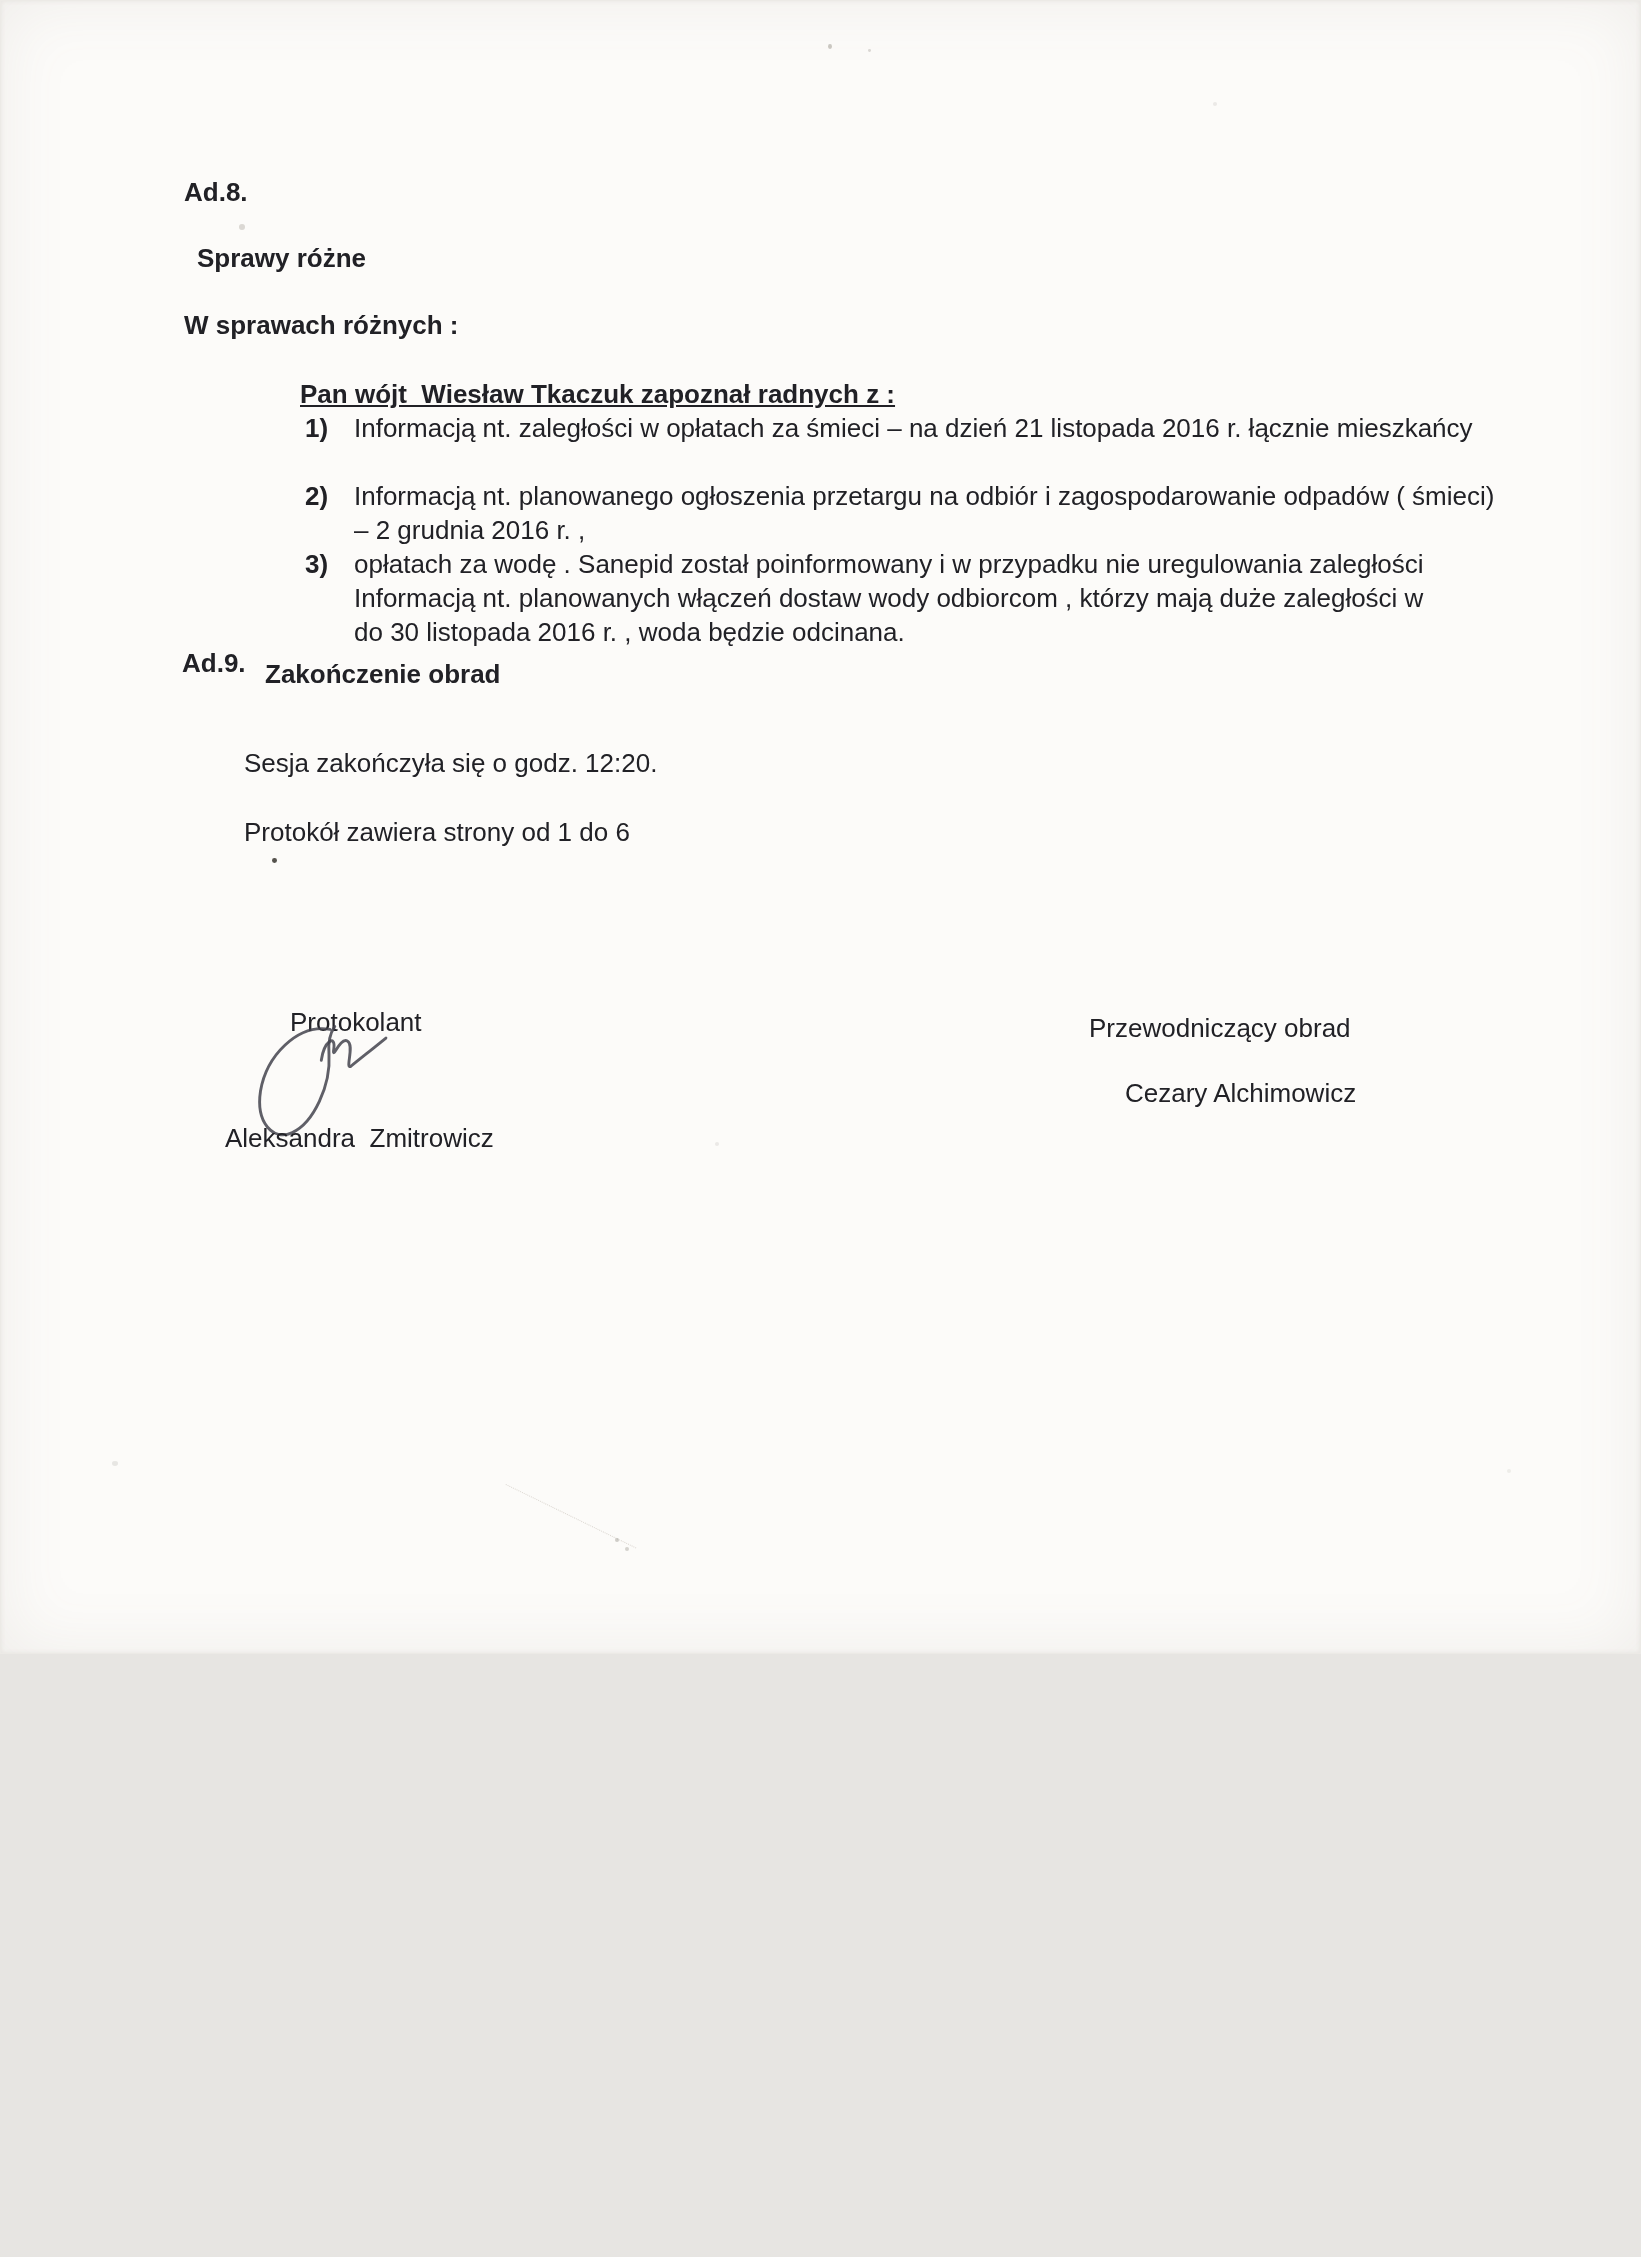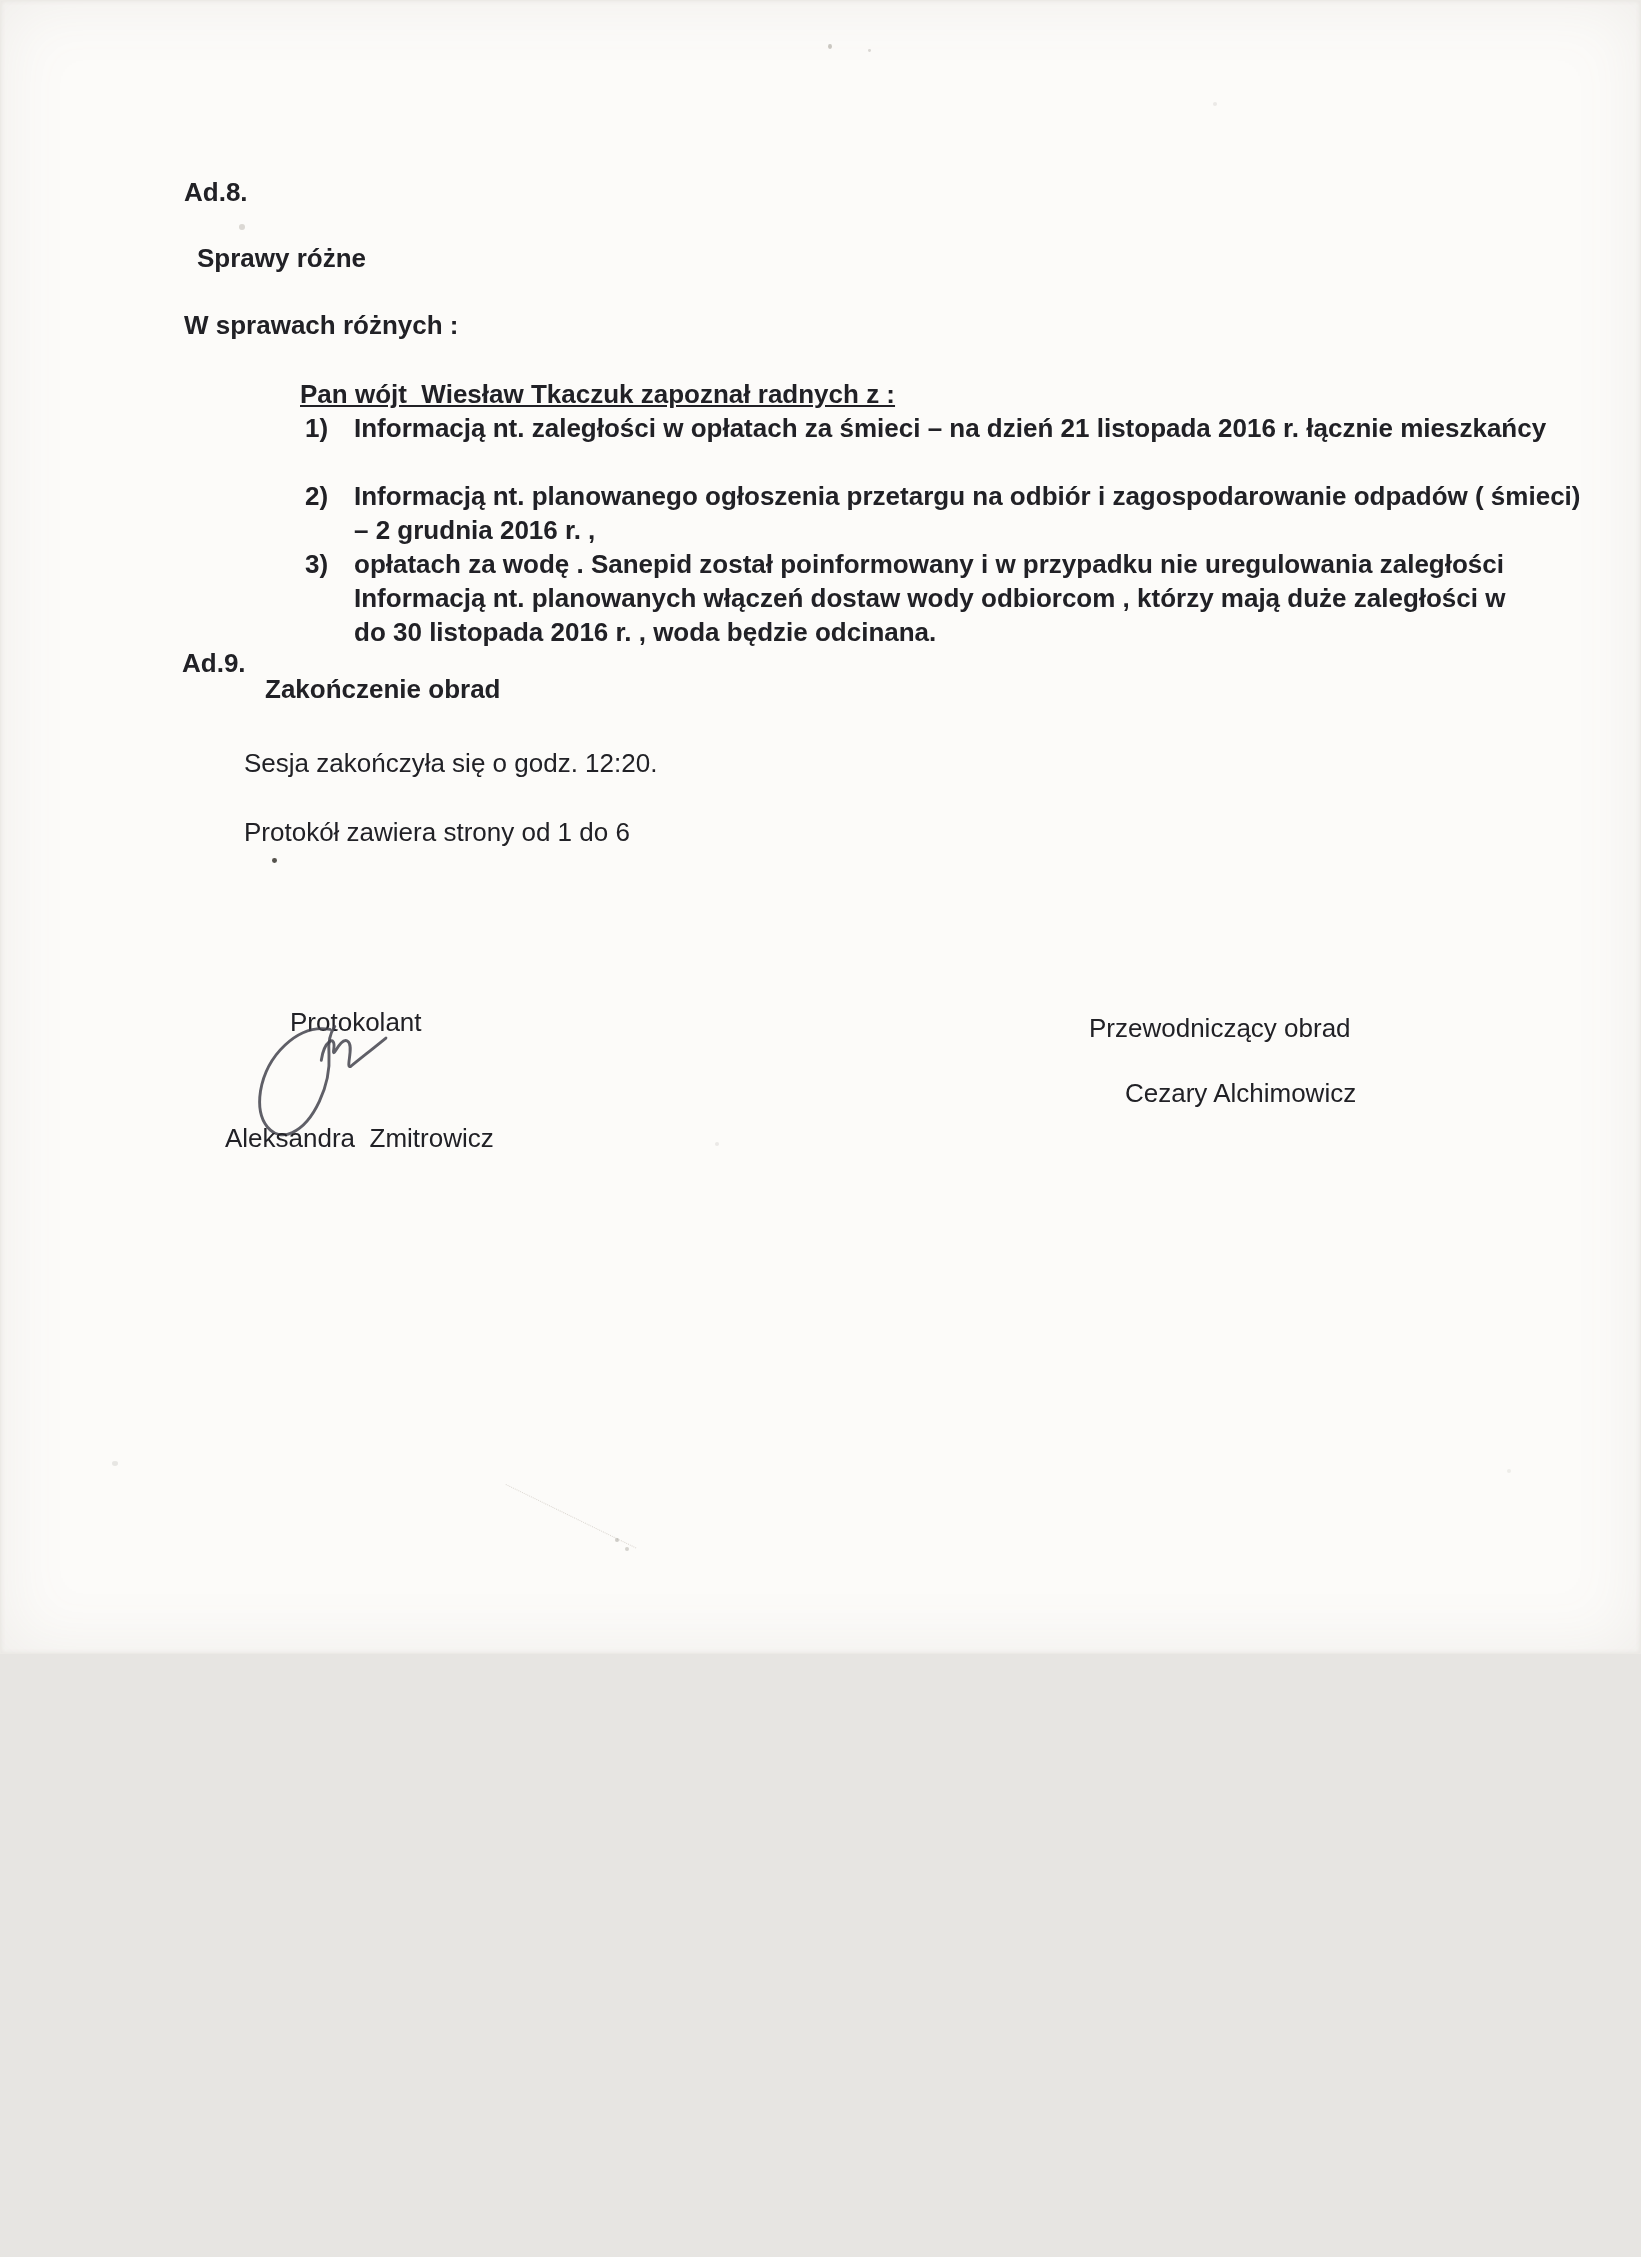--- a/index.html
+++ b/index.html
@@ -13,21 +13,21 @@
     overflow:hidden;
     border:1px solid #eceae6;
     box-shadow:inset 0 0 68px rgba(125,118,108,0.10), inset 0 0 5.8px rgba(125,118,108,0.10);
     box-sizing:border-box;
   }
   .t{position:absolute;white-space:pre;line-height:34px;}
   .b{font-weight:bold;}
   .list-item{position:absolute;left:304px;}
   .list-item .num{position:absolute;left:0;top:0;font-weight:bold;white-space:pre;line-height:34px;}
   .list-item .lines{margin-left:49px;width:1101px;}
-  .list-item .lines div{white-space:pre;line-height:34px;font-weight:bold;}
+  .list-item .lines div{white-space:pre;line-height:34px;}
   .pageno{
     position:absolute;left:1390px;top:2120px;
     font-family:"Liberation Serif",serif;font-size:41px;color:#1c1c22;line-height:42px;
   }
   .sig-svg{position:absolute;left:246px;top:1009px;}
   .speck{position:absolute;border-radius:50%;background:#8d897f;}
   .smudge{
     position:absolute;left:505px;top:1483px;width:145px;height:0;
     border-top:1.9px dotted rgba(145,133,120,0.30);
     transform:rotate(26deg);transform-origin:0 0;
@@ -64,21 +64,21 @@
   <div class="list-item" style="top:546px;">
     <span class="num">3)</span>
     <div class="lines">
       <div>opłatach za wodę . Sanepid został poinformowany i w przypadku nie uregulowania zaległości</div>
       <div>Informacją nt. planowanych włączeń dostaw wody odbiorcom , którzy mają duże zaległości w</div>
       <div>do 30 listopada 2016 r. , woda będzie odcinana.</div>
     </div>
   </div>
 
   <div class="t b" style="left:181px;top:645px;">Ad.9.</div>
-  <div class="t b" style="left:264px;top:671px;">Zakończenie obrad</div>
+  <div class="t b" style="left:264px;top:656px;">Zakończenie obrad</div>
 
   <div class="t" style="left:243px;top:745px;">Sesja zakończyła się o godz. 12:20.</div>
 
   <div class="t" style="left:243px;top:814px;">Protokół zawiera strony od 1 do 6</div>
 
   <div class="speck" style="left:271px;top:857px;width:4.8px;height:4.8px;background:#55524d;"></div>
 
   <div class="t" style="left:289px;top:1004px;text-align:right;">Protokolant</div>
 
   <svg class="sig-svg" width="164" height="140" viewBox="0 0 170 145">

